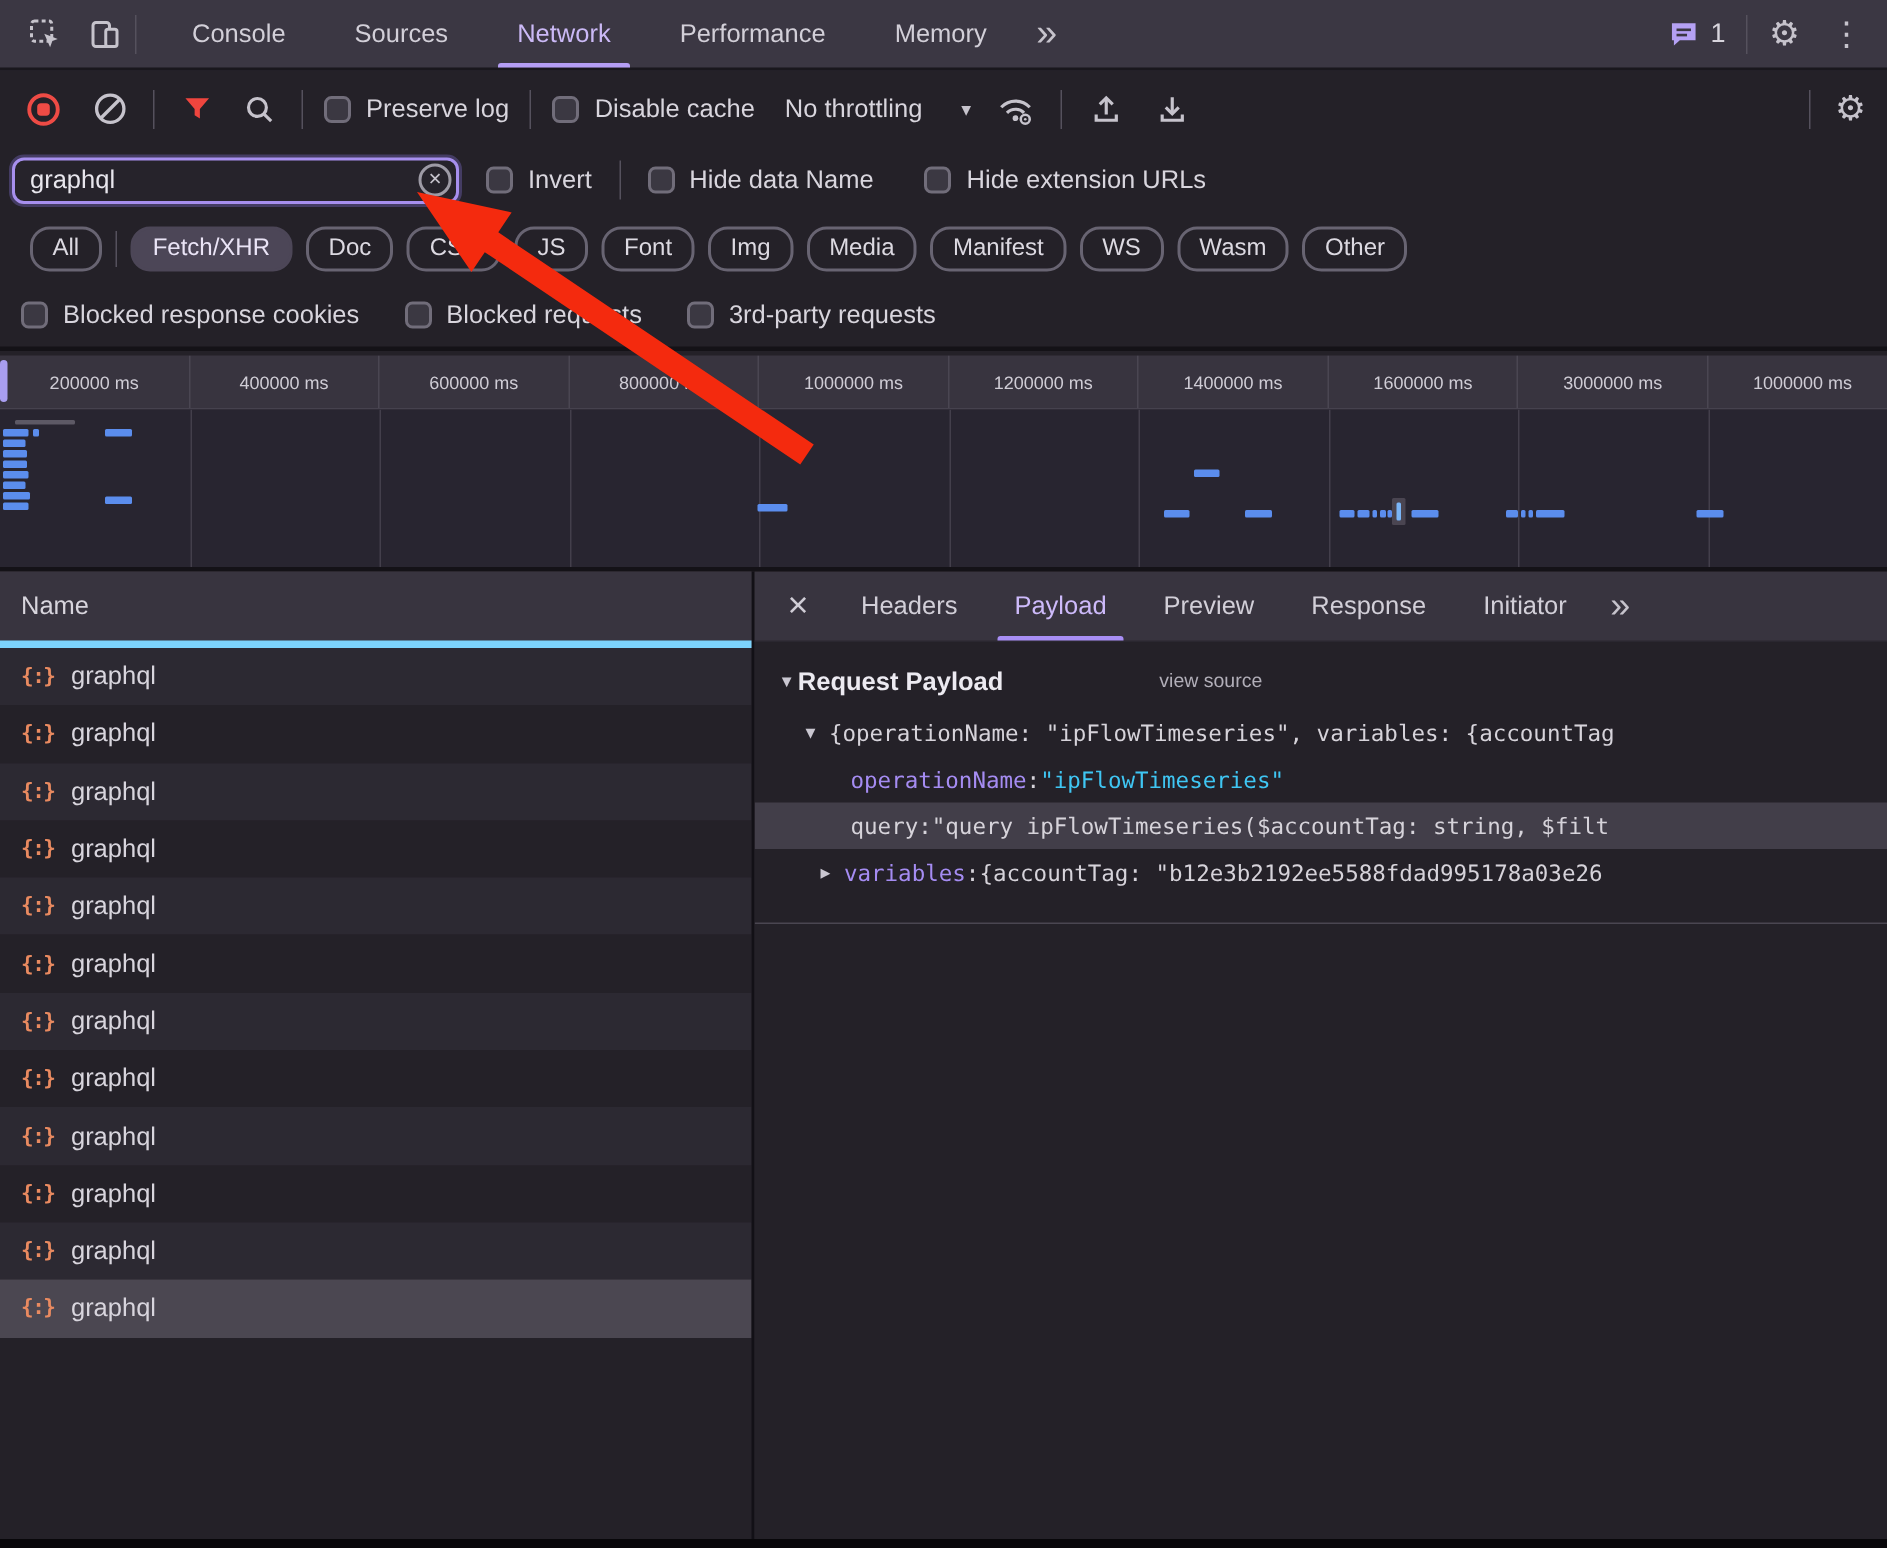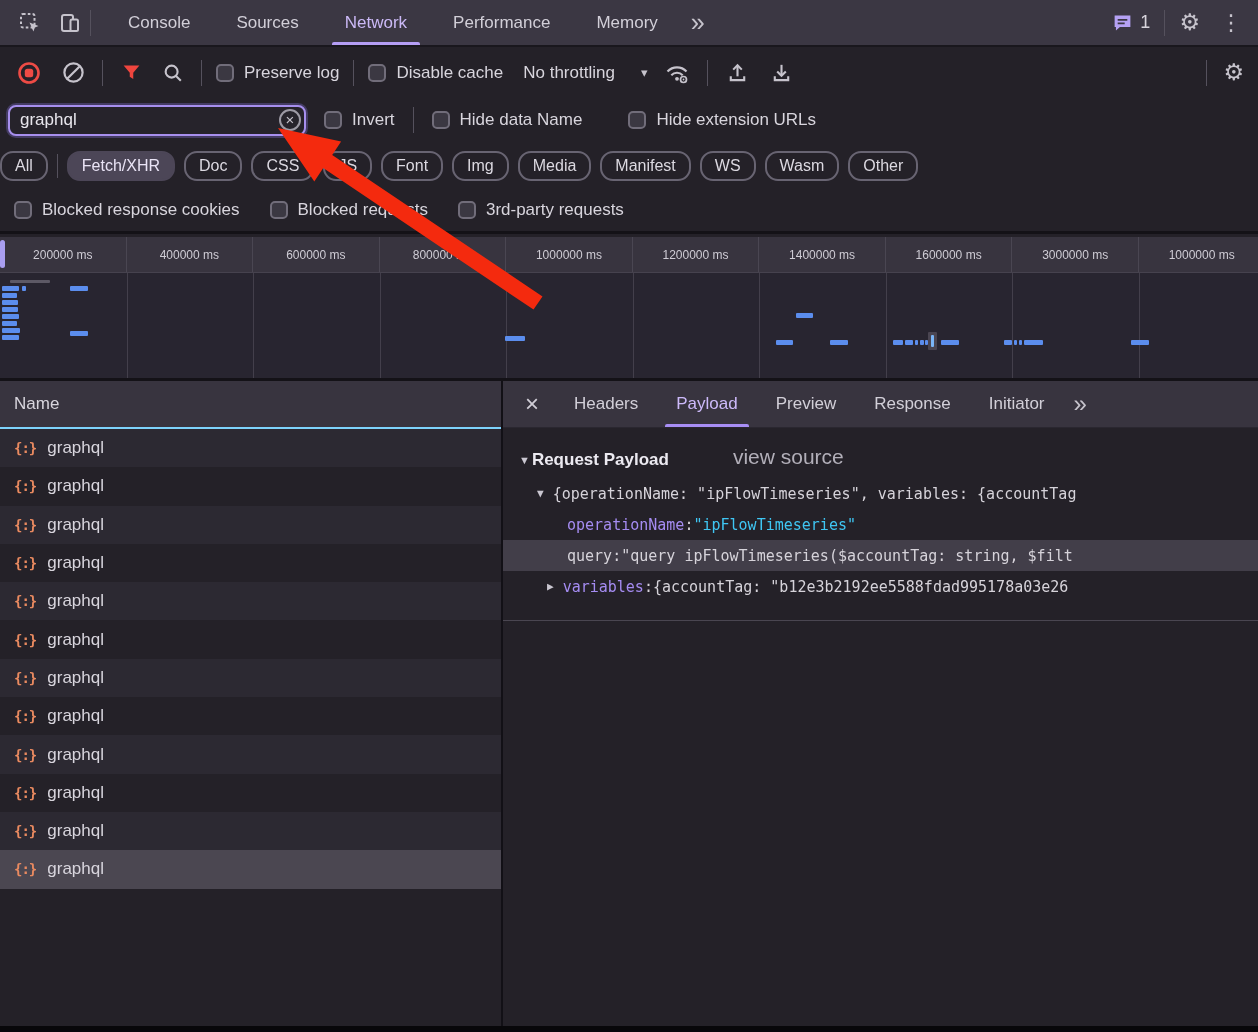--- a/index.html
+++ b/index.html
@@ -33,21 +33,21 @@
   
   .filter-row{position:absolute;top:96px;left:0;right:0;height:48px;display:flex;align-items:center;padding:0 8px;box-sizing:border-box;gap:18px;}
   .filter-box{position:relative;width:298px;height:31px;flex:0 0 298px;}
   .filter-input{width:100%;height:100%;box-sizing:border-box;background:#26232b;border:2px solid #a78fee;border-radius:8px;
                 box-shadow:0 0 0 2px #443c63;color:#e8e6ed;font-size:17px;padding:0 34px 0 10px;outline:none;
                 font-family:"Liberation Sans",sans-serif;}
   .clear-btn{position:absolute;right:5px;top:4px;width:22px;height:22px;border-radius:50%;border:2px solid #9d9aa5;
              box-sizing:border-box;color:#c6c3cc;font-size:15px;display:flex;align-items:center;justify-content:center;line-height:1;}
 
   
-  .chips-row{position:absolute;top:144px;left:0;right:0;height:44px;display:flex;align-items:center;padding:0 0;gap:9px;box-sizing:border-box;}
+  .chips-row{position:absolute;top:144px;left:0;right:0;height:44px;display:flex;align-items:center;padding:0 20px;gap:9px;box-sizing:border-box;}
   .chip{border:2px solid #686472;border-radius:13px;padding:4px 13px;font-size:16px;color:#dcd9e1;white-space:nowrap;}
   .chip.selected{background:#4c4657;border-color:#4c4657;color:#eae4f6;}
   .chip-div{width:1px;height:24px;background:#55515d;}
 
   
   .checks-row{position:absolute;top:188px;left:0;right:0;height:46px;display:flex;align-items:center;gap:30px;padding:0 14px;box-sizing:border-box;
               border-bottom:3px solid #141217;}
 
   
   .timeline{position:absolute;top:237px;left:0;right:0;height:141px;border-bottom:3px solid #141217;box-sizing:content-box;}
@@ -55,21 +55,21 @@
   .tl-cell{flex:0 0 126.55px;display:flex;align-items:center;justify-content:center;border-right:1px solid #4a4652;box-sizing:border-box;
            font-size:12px;color:#cfccd5;white-space:nowrap;overflow:hidden;}
   .tl-handle{position:absolute;top:3px;left:0px;width:5px;height:28px;border-radius:3px;background:#a99ef0;z-index:3;}
   .tl-body{position:absolute;top:36px;left:0;right:0;height:105px;background:#282530;overflow:hidden;}
   .tl-grid{position:absolute;top:0;bottom:0;width:1px;background:#433f4b;}
   .tl-bar{position:absolute;border-radius:1px;}
 
   
   .main{position:absolute;top:381px;left:0;right:0;bottom:6px;display:flex;}
   .left-pane{width:501px;flex:0 0 501px;border-right:2px solid #121016;display:flex;flex-direction:column;background:#242128;}
-  .list-header{height:46px;flex:0 0 46px;background:#38343f;border-bottom:2px solid #7dd3fc;display:flex;align-items:center;
+  .list-header{height:46px;flex:0 0 46px;background:#38343f;border-bottom:5px solid #7dd3fc;display:flex;align-items:center;
                padding:0 14px;font-size:17px;color:#d8d5dd;}
   .req-list{flex:1;overflow:hidden;}
   .req-row{height:38.3px;display:flex;align-items:center;padding:0 14px;gap:11px;font-size:17px;color:#d8d5dd;box-sizing:border-box;}
   .req-row.odd{background:#2c2932;}
   .req-row.even{background:#242128;}
   .req-row.selected{background:#4b4751;}
   .req-icon{font-family:"DejaVu Sans Mono",monospace;font-size:14px;font-weight:bold;color:#e98a60;letter-spacing:-1px;}
   .req-label{white-space:nowrap;}
 
   
@@ -77,21 +77,21 @@
   .dtabs{height:46px;flex:0 0 46px;background:#38343f;display:flex;align-items:center;padding:0 6px;border-bottom:1px solid #2a2730;}
   .close-x{font-size:24px;color:#d0cdd6;padding:0 16px;line-height:1;}
   .dtab{position:relative;height:100%;display:flex;align-items:center;padding:0 19px;font-size:17px;color:#d2cfd8;}
   .dtab.active{color:#cdbafa;}
   .dtab.active::after{content:"";position:absolute;left:8px;right:8px;bottom:0;height:3px;background:#a88ef5;border-radius:2px 2px 0 0;}
   .dtab-overflow{font-size:24px;color:#c6c3cc;padding:0 10px;letter-spacing:-2px;}
   .payload{position:relative;flex:1;overflow:hidden;}
   .payload-head{display:flex;align-items:baseline;padding:17px 0 8px 16px;}
   .payload-title{font-size:17px;font-weight:bold;color:#eceaf1;display:flex;align-items:center;gap:2px;}
   .tri{font-size:11px;color:#cac7d1;}
-  .view-source{margin-left:64px;font-size:21px;color:#b2afb9;}
+  .view-source{margin-left:104px;font-size:13px;color:#b2afb9;}
   .codeline{height:31px;display:flex;align-items:center;font-family:"DejaVu Sans Mono",monospace;font-size:15px;
             color:#d6d3da;white-space:nowrap;overflow:hidden;}
   .codeline .tri{flex:0 0 auto;margin-right:9px;}
   .ind1{padding-left:34px;}
   .ind2{padding-left:64px;}
   .ind2t{padding-left:44px;}
   .hl{background:#423e49;}
   .k{color:#a58cf2;}
   .s{color:#3fc6f3;}
   .payload-divider{height:1px;background:#4a4651;margin-top:18px;}
@@ -217,21 +217,21 @@
     </div>
     <div class="cb-item">
       <span class="cb"></span>
       <span>Invert</span>
     </div>
     <div class="seg-divider"></div>
     <div class="cb-item">
       <span class="cb"></span>
       <span>Hide data Name</span>
     </div>
-    <div class="cb-item" style="margin-left:28px">
+    <div class="cb-item" style="margin-left:16px">
       <span class="cb"></span>
       <span>Hide extension URLs</span>
     </div>
   </div>
 
   <div class="chips-row" id="chips">
       <div class="chip">All</div>
       <div class="chip-div"></div>
       <div class="chip selected">Fetch/XHR</div>
       <div class="chip">Doc</div>

